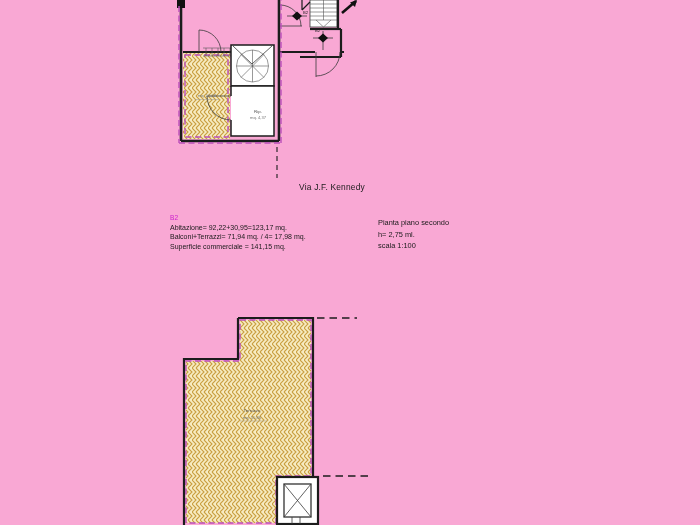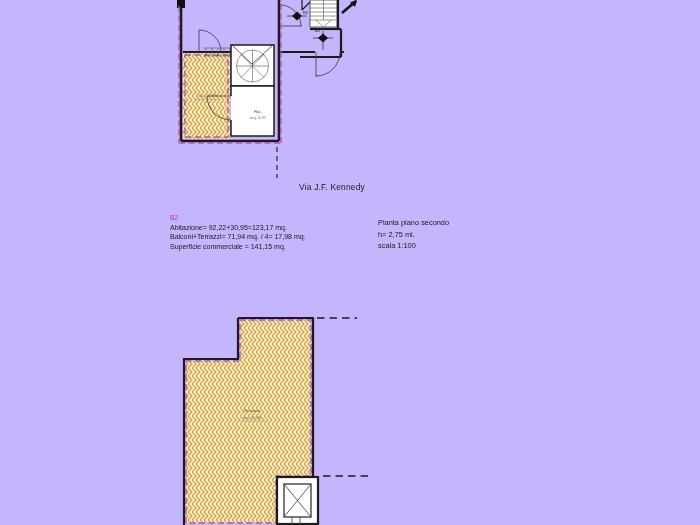--- a/index.html
+++ b/index.html
@@ -1,16 +1,16 @@
 <!DOCTYPE html>
 <html style="--boundary: #bb4fbb; --accent: #cc22cc; --wall: #1c1c1c;"><head>
 <meta charset="utf-8">
 <style>
   html,body{margin:0;padding:0;background:#ffffff;width:700px;height:525px;overflow:hidden;}
-  #stage{position:relative;width:700px;height:525px;background:#c4b5fd;}
+  #stage{position:relative;width:700px;height:525px;background:#f9a8d4;}
   svg{position:absolute;left:0;top:0;}
   text{font-family:"Liberation Sans",sans-serif;fill:#1a1a1a;}
   .wall{stroke:var(--wall,#1c1c1c);fill:none;}
   .w25{stroke-width:2.6;} .w22{stroke-width:2.2;} .w15{stroke-width:1.5;} .w12{stroke-width:1.2;}
   .thin{stroke:#3a3a3a;stroke-width:0.8;fill:none;}
   .hair{stroke:#555;stroke-width:0.6;fill:none;}
   .boundary{stroke:var(--boundary,#bb4fbb);stroke-width:1.4;stroke-dasharray:6 3.5;fill:none;}
   .blackdash{stroke:var(--wall,#1c1c1c);stroke-width:1.4;stroke-dasharray:7.5 5;fill:none;}
   .hatchfill{fill:url(#herringbone);stroke:none;}
   .whitefill{fill:#ffffff;}

